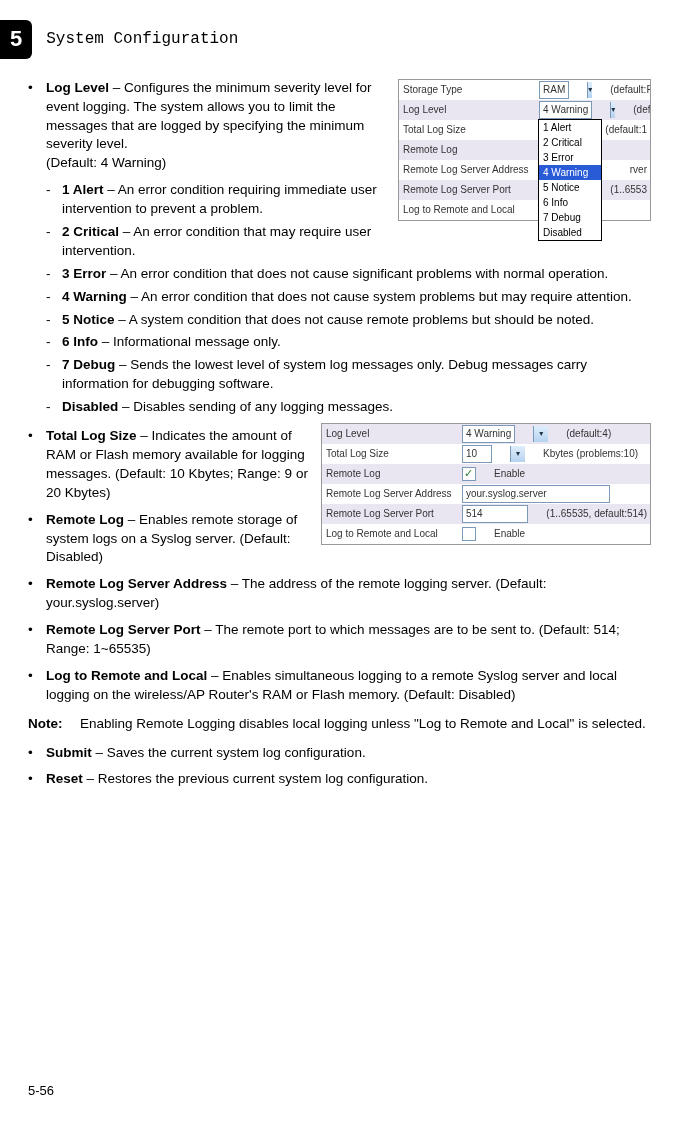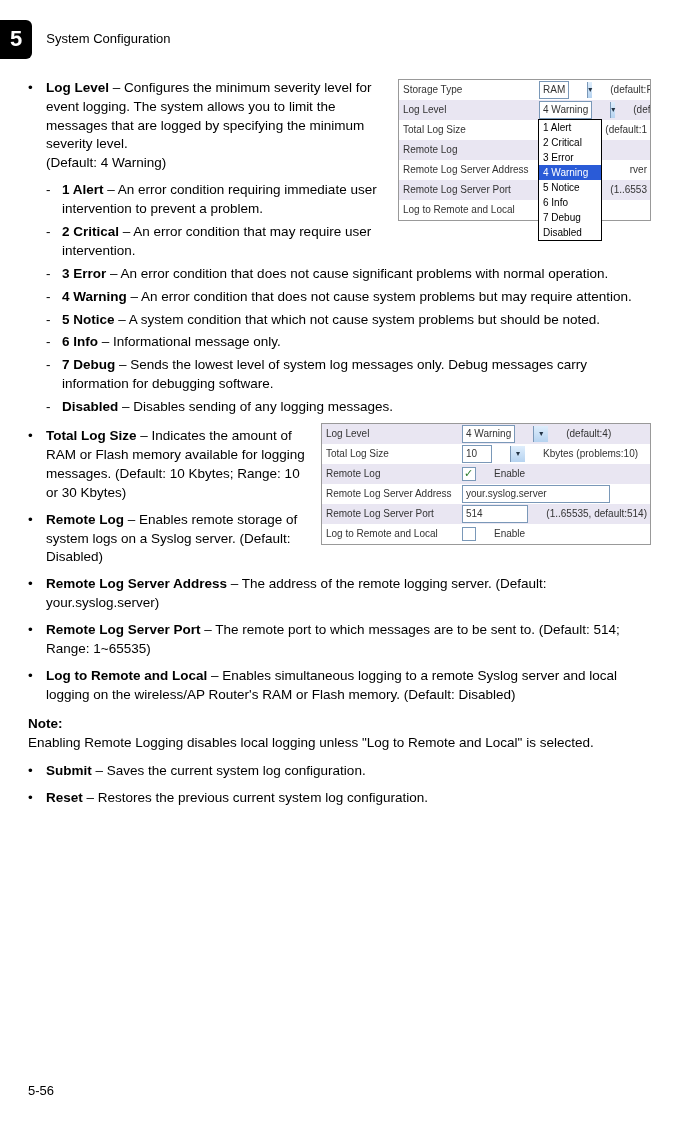--- a/index.html
+++ b/index.html
@@ -27,21 +27,22 @@
     background: #000;
     color: #fff;
     font-weight: bold;
     font-size: 22px;
     padding: 4px 10px;
     border-radius: 0 6px 6px 0;
     margin-left: -28px;
     margin-right: 14px;
   }
   .header-title {
-    font-size: 13px;
+    font-size: 16px;
+    font-family: Liberation Mono, monospace;
   }
   .content {
     font-size: 13.5px;
   }
   .bullet-item {
     display: flex;
     margin-bottom: 8px;
   }
   .bullet {
     width: 18px;
@@ -145,21 +146,20 @@
   }
   .dropdown-open .opt.sel-opt {
     background: #2a5bd7;
     color: #fff;
   }
   .clear { clear: both; }
   .note-row {
     display: flex;
     margin-top: 10px;
     margin-bottom: 10px;
-    flex-direction: column;
   }
   .note-label {
     font-weight: bold;
     width: 52px;
     flex-shrink: 0;
   }
   .page-num {
     position: absolute;
     bottom: 28px;
     left: 28px;
@@ -258,21 +258,21 @@
     <div class="sub-item">
         <div class="dash">-</div>
         <div><b>3 Error</b><span> – An error condition that does not cause significant problems with normal operation.</span></div>
       </div>
     <div class="sub-item">
         <div class="dash">-</div>
         <div><b>4 Warning</b><span> – An error condition that does not cause system problems but may require attention.</span></div>
       </div>
     <div class="sub-item">
         <div class="dash">-</div>
-        <div><b>5 Notice</b><span> – A system condition that which not cause system problems but should be noted.</span></div>
+        <div><b>5 Notice</b><span> – A system condition that does not cause remote problems but should be noted.</span></div>
       </div>
     <div class="sub-item">
         <div class="dash">-</div>
         <div><b>6 Info</b><span> – Informational message only.</span></div>
       </div>
     <div class="sub-item">
         <div class="dash">-</div>
         <div><b>7 Debug</b><span> – Sends the lowest level of system log messages only. Debug messages carry information for debugging software.</span></div>
       </div>
     <div class="sub-item">
@@ -335,21 +335,21 @@
           <div class="cfg-ctrl">
             <span class="chk"></span>
             <span>Enable</span>
           </div>
         </div>
       </div>
     </div>
 
     <div class="bullet-item" style="margin-top:6px;">
       <div class="bullet">•</div>
-      <div class="bullet-text"><b>Total Log Size</b><span> – Indicates the amount of RAM or Flash memory available for logging messages. (Default: 10 Kbytes; Range: 10 or 30 Kbytes)</span></div>
+      <div class="bullet-text"><b>Total Log Size</b><span> – Indicates the amount of RAM or Flash memory available for logging messages. (Default: 10 Kbytes; Range: 9 or 20 Kbytes)</span></div>
     </div>
 
     <div class="bullet-item">
       <div class="bullet">•</div>
       <div class="bullet-text"><b>Remote Log</b><span> – Enables remote storage of system logs on a Syslog server. (Default: Disabled)</span></div>
     </div>
 
     <div class="clear"></div>
 
     <div class="bullet-item">

